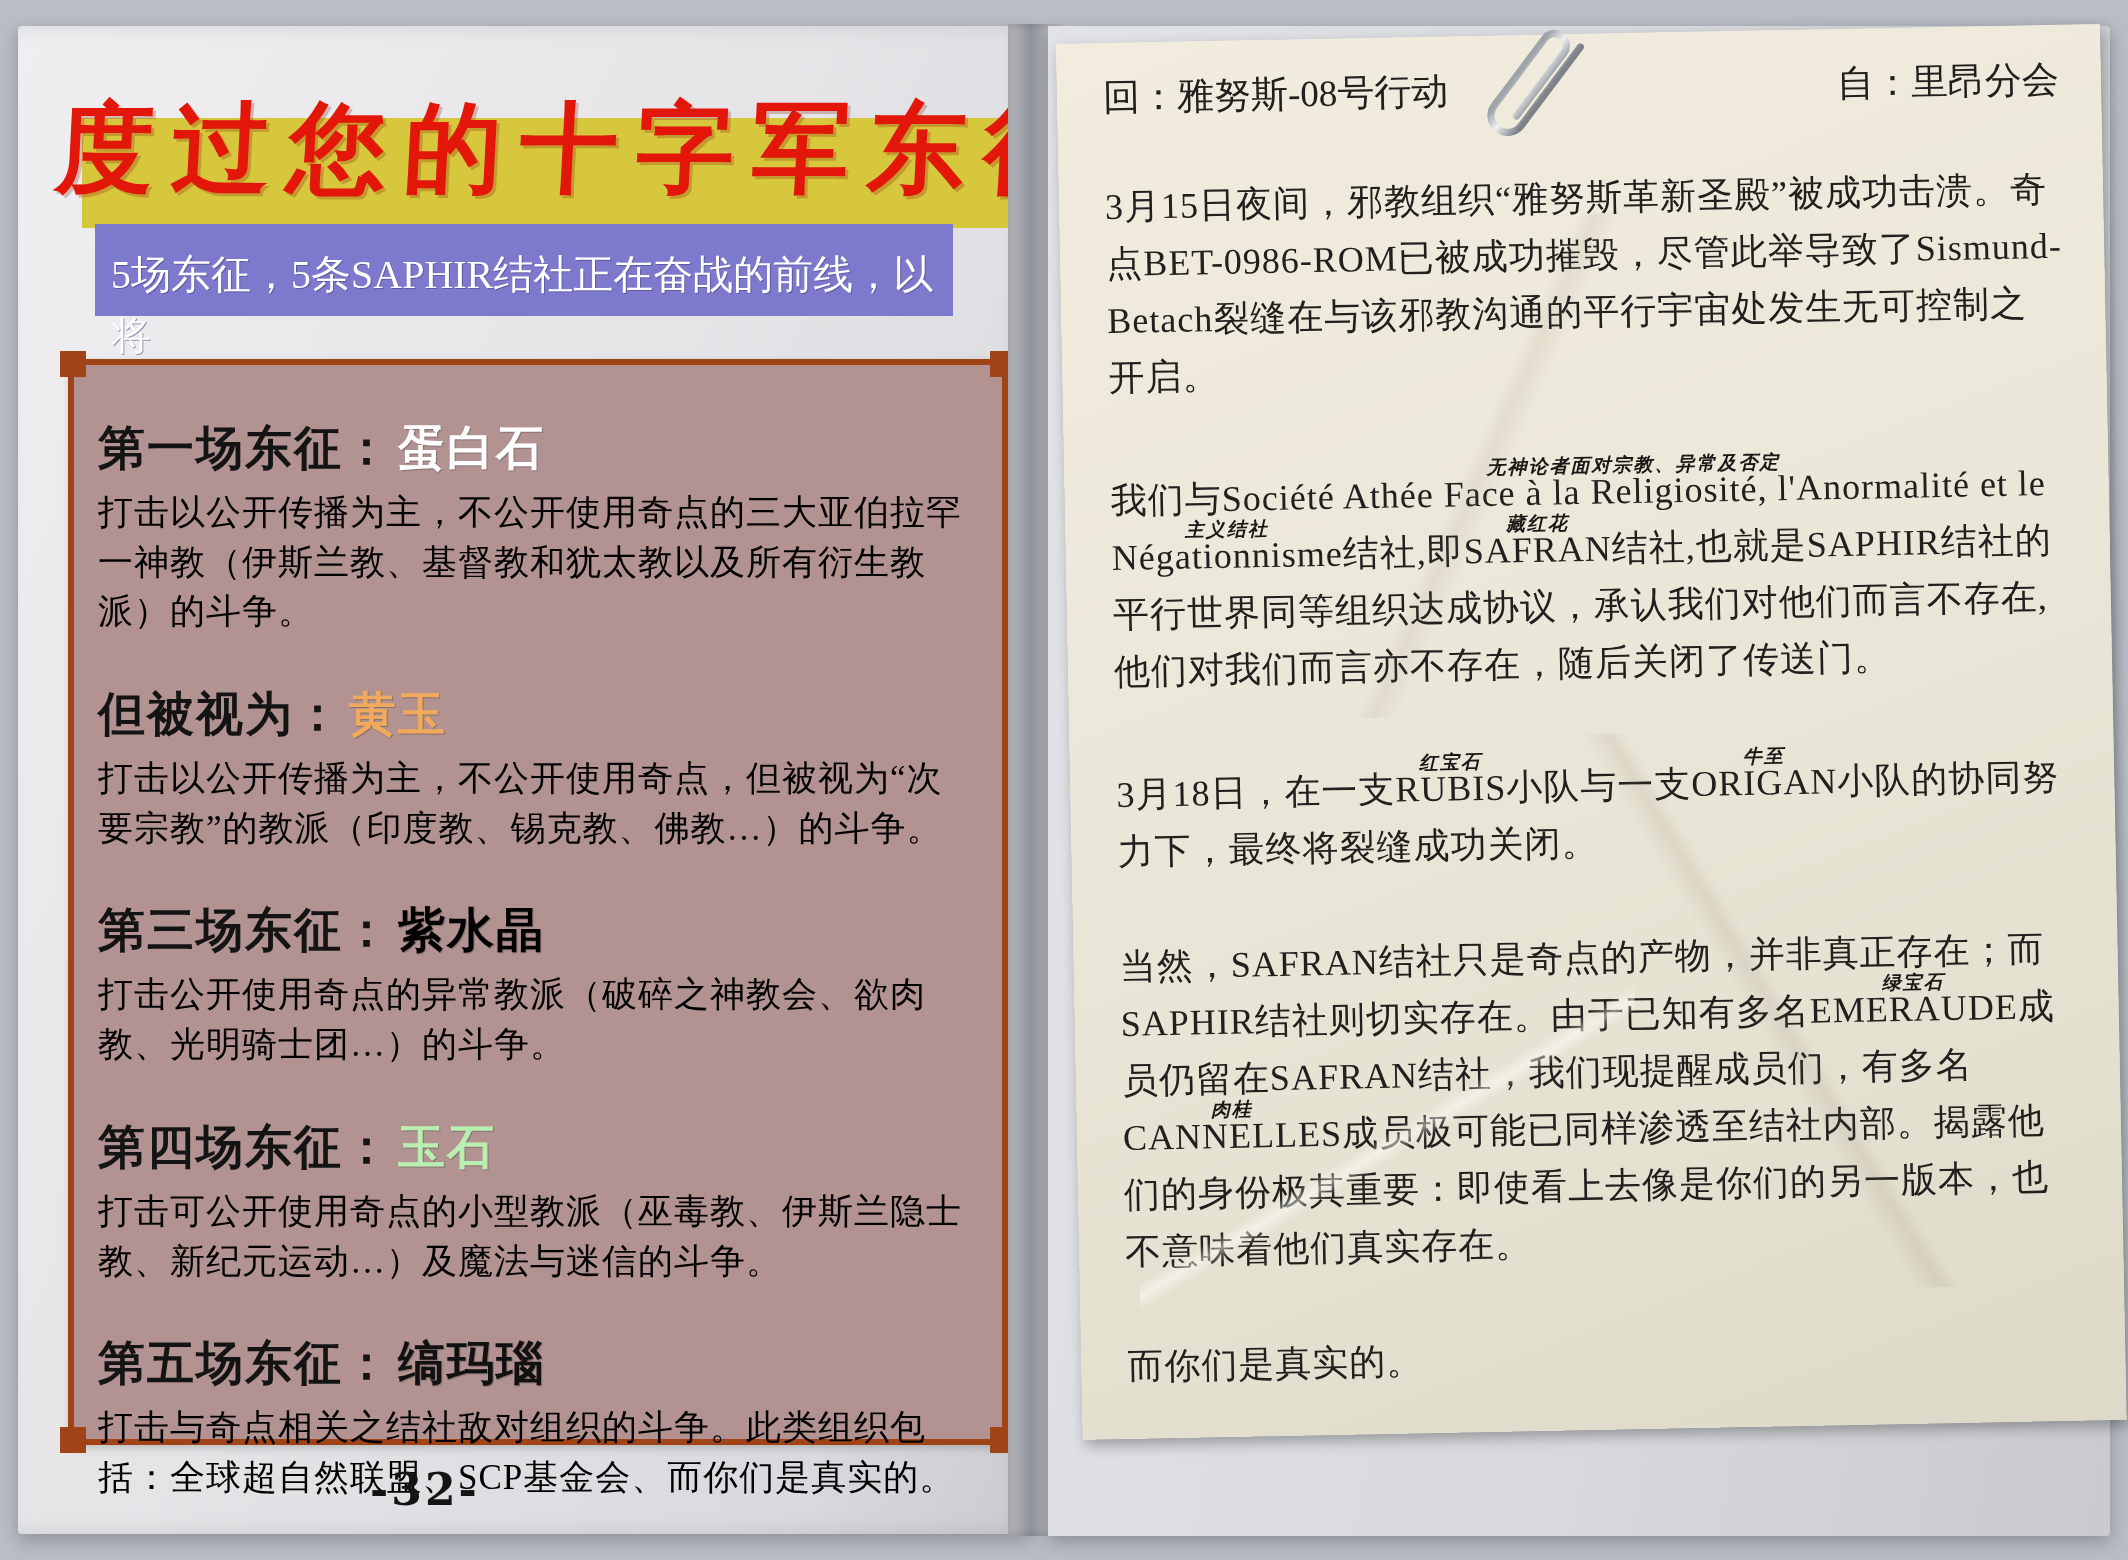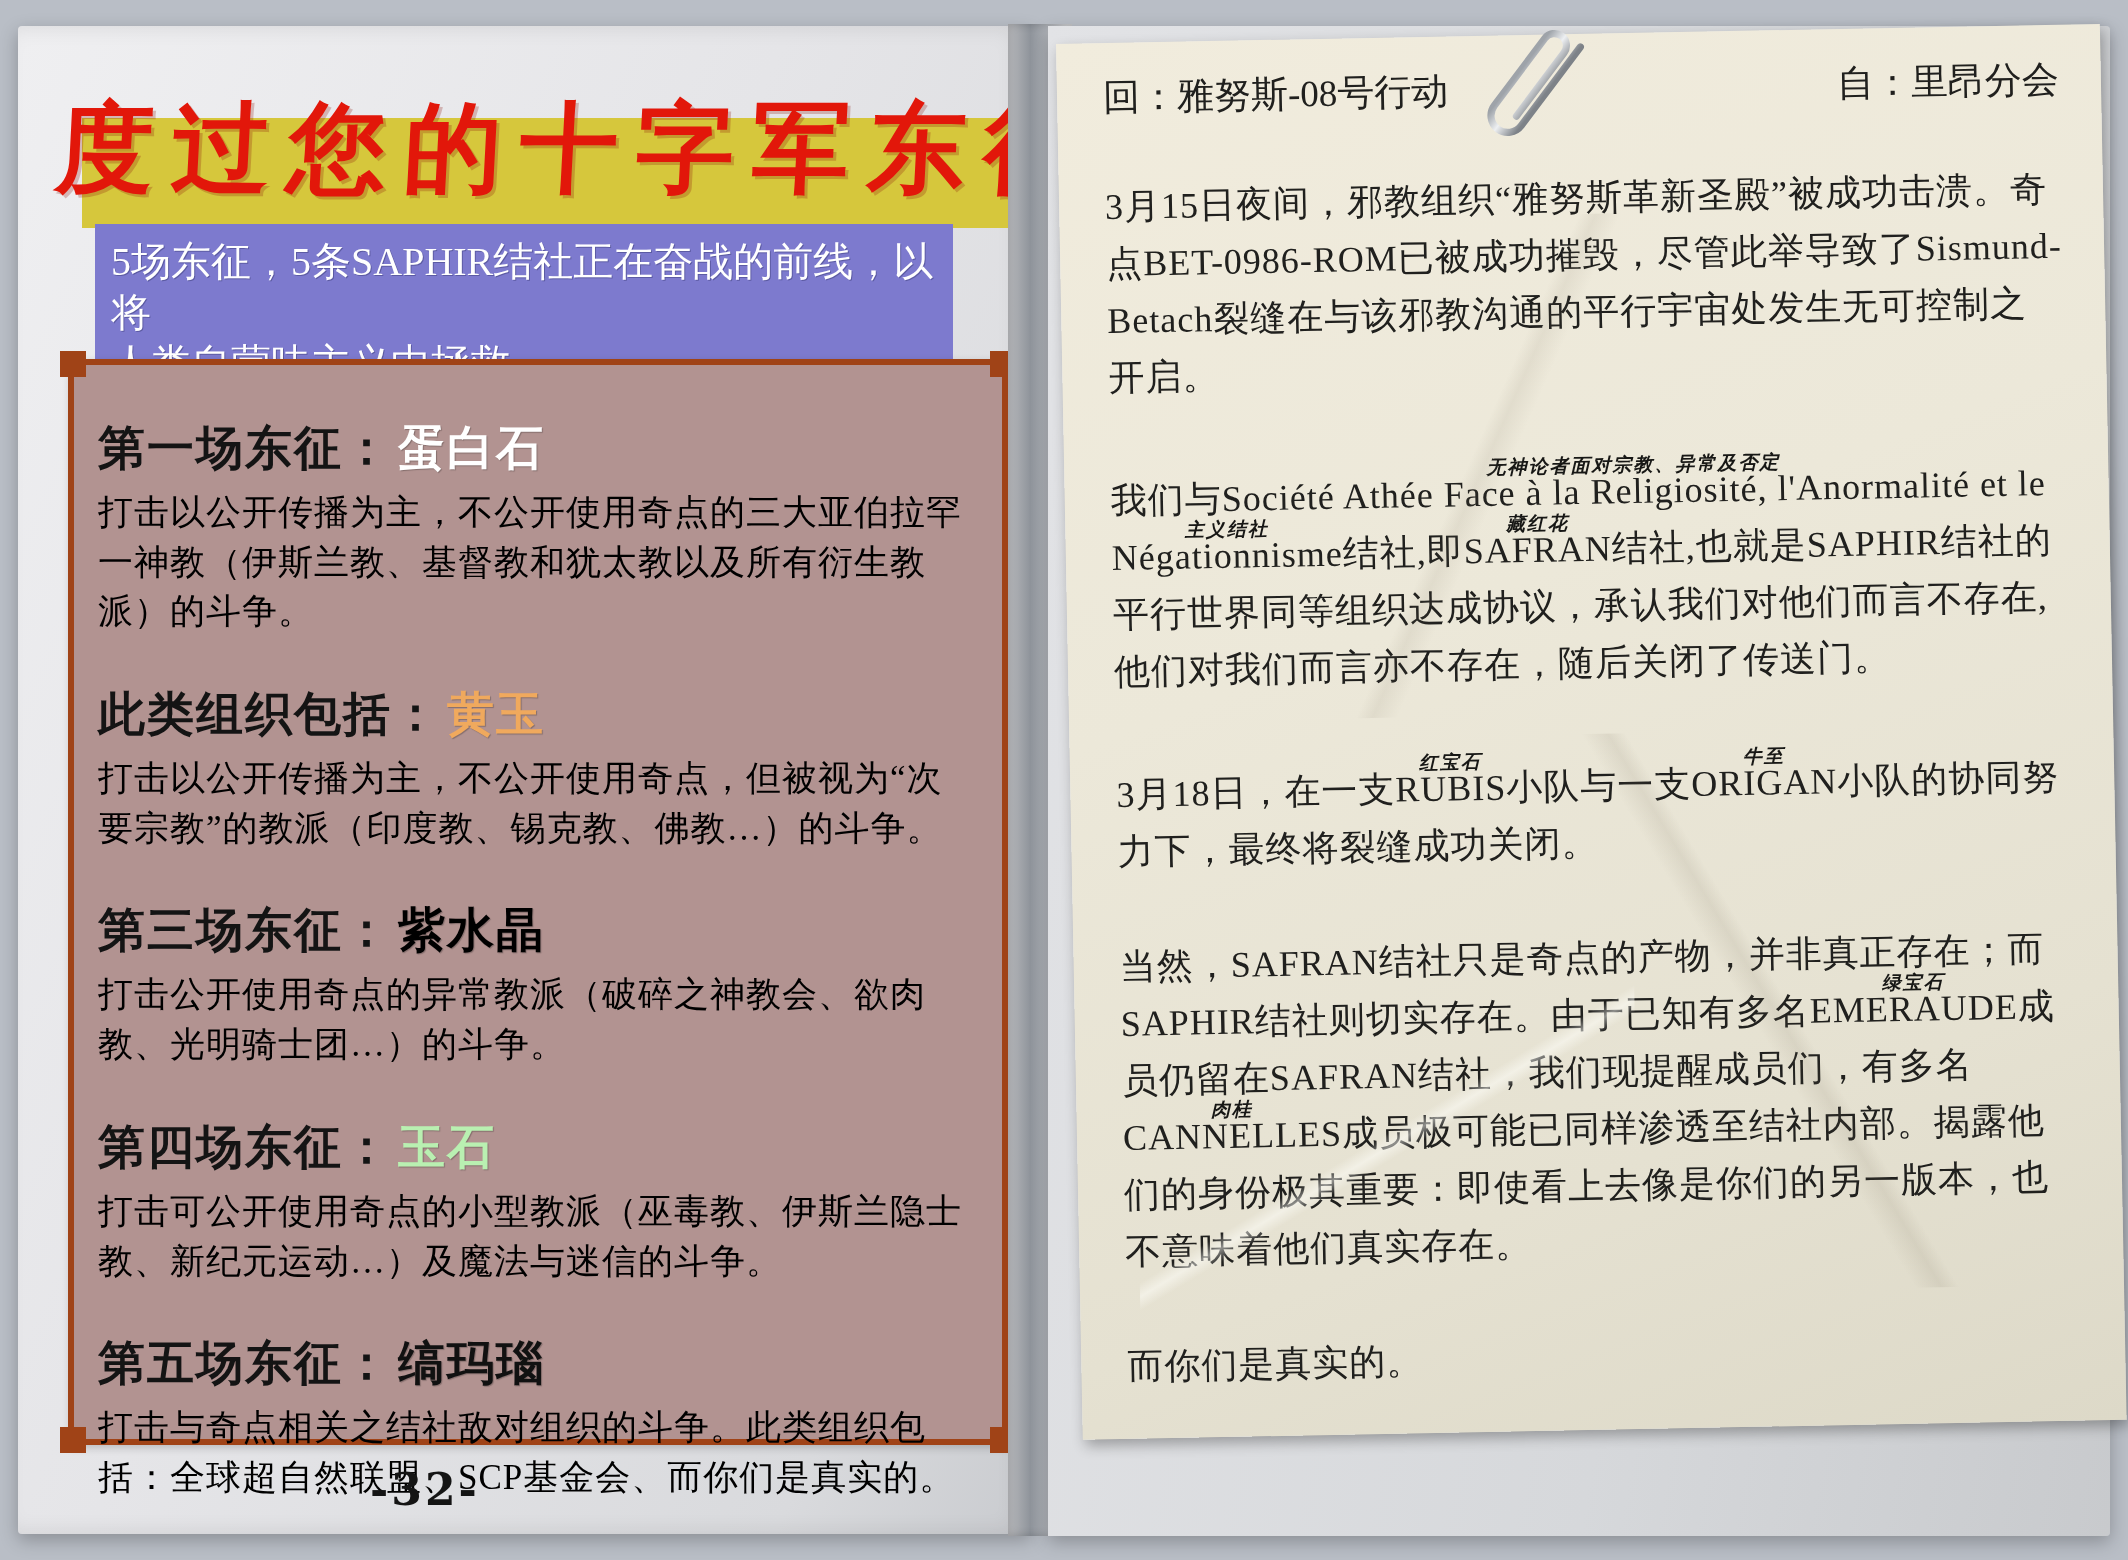--- a/index.html
+++ b/index.html
@@ -7,22 +7,22 @@
          font-family:"Liberation Serif", serif;}
   
   .left-page{position:absolute;left:18px;top:26px;width:1014px;height:1508px;
     background:linear-gradient(115deg,#efeff1 0%,#e5e5e8 45%,#d9dadd 85%,#c9cbcf 100%);
     box-shadow:0 6px 18px rgba(0,0,0,.25), inset -14px 0 22px rgba(0,0,0,.10);
     border-radius:4px 0 0 4px;}
   .title-band{position:absolute;left:64px;top:92px;width:944px;height:110px;background:#d6c73c;}
   .title-text{position:absolute;left:-26px;top:-34px;width:1000px;white-space:nowrap;
     font-family:"DejaVu Serif", serif;font-weight:900;font-size:98px;letter-spacing:18px;
     color:#e2170a;text-shadow:3px 3px 0 rgba(140,20,8,.25);transform:skewX(-3deg);}
-  .subtitle-band{position:absolute;left:77px;top:198px;width:858px;height:140px;background:#7d7ace;
-    color:#ffffff;font-size:40px;line-height:51px;padding:12px 16px;box-sizing:border-box;
+  .subtitle-band{position:absolute;left:77px;top:198px;width:858px;height:92px;background:#7d7ace;
+    color:#ffffff;font-size:40px;line-height:61px;padding:20px 16px;box-sizing:border-box;
     text-shadow:1px 1px 0 rgba(60,60,120,.5);}
   .panel{position:absolute;left:50px;top:333px;width:940px;height:1086px;background:#b29391;
     border:6px solid #a04317;box-sizing:border-box;padding:52px 24px 0 24px;
     box-shadow:2px 3px 8px rgba(0,0,0,.18);}
   .corner{position:absolute;width:26px;height:26px;background:#a04317;}
   .corner.tl{left:-14px;top:-14px;} .corner.tr{right:-14px;top:-14px;}
   .corner.bl{left:-14px;bottom:-14px;} .corner.br{right:-14px;bottom:-14px;}
   .crusade{margin-bottom:46px;}
   .crusade h2{margin:0 0 8px 0;font-size:47px;font-weight:bold;color:#141414;letter-spacing:2px;}
   .crusade h2 .gem{margin-left:6px;text-shadow:1px 1px 1px rgba(0,0,0,.25);}
@@ -76,21 +76,21 @@
       <div class="corner tl"></div>
       <div class="corner tr"></div>
       <div class="corner bl"></div>
       <div class="corner br"></div>
 
       <div class="crusade">
         <h2><span>第一场东征：</span><span class="gem" style="color: rgb(255, 255, 255);">蛋白石</span></h2>
         <p>打击以公开传播为主，不公开使用奇点的三大亚伯拉罕一神教（伊斯兰教、基督教和犹太教以及所有衍生教派）的斗争。</p>
       </div>
       <div class="crusade">
-        <h2><span>此类组织包括：</span><span class="gem" style="color: rgb(240, 169, 93);">黄玉</span></h2>
+        <h2><span>但被视为：</span><span class="gem" style="color: rgb(240, 169, 93);">黄玉</span></h2>
         <p>打击以公开传播为主，不公开使用奇点，但被视为“次要宗教”的教派（印度教、锡克教、佛教…）的斗争。</p>
       </div>
       <div class="crusade">
         <h2><span>第三场东征：</span><span class="gem" style="color: #000000;">紫水晶</span></h2>
         <p>打击公开使用奇点的异常教派（破碎之神教会、欲肉教、光明骑士团…）的斗争。</p>
       </div>
       <div class="crusade">
         <h2><span>第四场东征：</span><span class="gem" style="color: rgb(185, 240, 177);">玉石</span></h2>
         <p>打击可公开使用奇点的小型教派（巫毒教、伊斯兰隐士教、新纪元运动…）及魔法与迷信的斗争。</p>
       </div>

